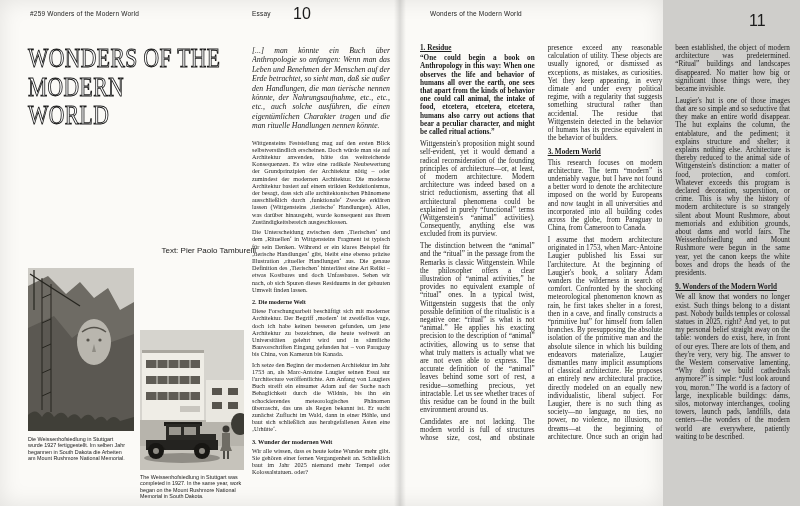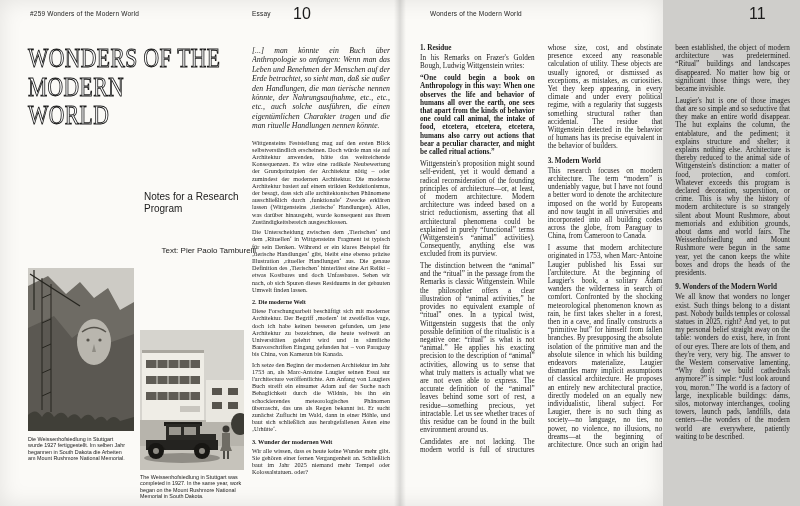--- a/index.html
+++ b/index.html
@@ -19,21 +19,21 @@
     position: absolute; left: 394px; top: 0; width: 12px; height: 506px;
     background: linear-gradient(90deg, rgba(0,0,0,0), rgba(0,0,0,.13) 50%, rgba(0,0,0,0));
     pointer-events: none;
   }
   .hdr { position: absolute; font-size: 6.5px; letter-spacing: .2px; }
   #issue   { left: 30px;  top: 10px; }
   #essay   { left: 252px; top: 10px; }
   #running { left: 430px; top: 10px; }
   .pagenum { position: absolute; font-size: 16px; font-weight: 400; }
   #pn-left  { left: 293px; top: 5px; }
-  #pn-right { left: 749px; top: 5px; }
+  #pn-right { left: 749px; top: 12px; }
 
   .title {
     position: absolute; left: 28px; top: 44px; margin: 0;
     font-family: "Liberation Serif", serif; font-weight: 400;
     font-size: 27px; line-height: 28.5px; letter-spacing: .5px;
     color: #ffffff; -webkit-text-stroke: 1px #1b1b1b;
     transform: scaleX(.80); transform-origin: left top; white-space: nowrap;
   }
   .title .tl { display: block; }
 
@@ -60,40 +60,39 @@
   .col-de p { margin: 0 0 3px; }
   .col-de h3, .cols h3 { font-size: inherit; font-weight: 700; margin: 5px 0 2px; break-after: avoid; }
 
   .cols {
     position: absolute; left: 420px; top: 44px; width: 370px; height: 448px;
     column-count: 3; column-gap: 13px; overflow: hidden;
     font-family: "Liberation Serif", serif;
     font-size: 7.2px; line-height: 8.2px; text-align: justify; hyphens: auto;
   }
   .cols p { margin: 0 0 3.5px; }
-  .cols h3 { margin: 6px 0 2px; }
+  .cols h3 { margin: 6px 0 2px; text-decoration: underline; }
   .cols h3.first { margin-top: 0; }
   .quote-en { font-weight: 700; margin: 2px 0 4px; }
 </style>
 </head>
 <body>
 
 <div class="spread">
 
   <div class="hdr" id="issue">#259 Wonders of the Modern World</div>
   <div class="hdr" id="essay">Essay</div>
   <div class="pagenum" id="pn-left">10</div>
 
   <h1 class="title">
     <span class="tl">WONDERS OF THE</span>
     <span class="tl">MODERN</span>
     <span class="tl">WORLD</span>
   </h1>
 
-  <div class="sub" id="sub-en">Notes for a Research Program</div>
   <div class="byline">Text: Pier Paolo Tamburelli</div>
 
   <figure id="rushmore">
     <svg viewBox="0 0 106 163" preserveAspectRatio="none">
       <rect x="0" y="0" width="106" height="163" fill="#cdcbc5"></rect>
       <path d="M0,163 L0,18 L20,8 L38,26 L52,14 L66,30 L80,20 L92,42 L106,34 L106,163 Z" fill="#6e6b64"></path>
       <path d="M0,163 L0,60 L26,48 L44,70 L60,58 L78,76 L106,66 L106,163 Z" fill="#5b5852"></path>
       <ellipse cx="66" cy="74" rx="17" ry="23" fill="#b9b6ae"></ellipse>
       <path d="M54,64 q12,-9 24,0" stroke="#55524b" stroke-width="1.4" fill="none"></path>
       <circle cx="60" cy="72" r="1.6" fill="#55524b"></circle>
@@ -174,21 +173,20 @@
     <p>Wir alle wissen, dass es heute keine Wunder mehr gibt. Sie gehören einer fernen Vergangenheit an. Schließlich baut im Jahr 2025 niemand mehr Tempel oder Kolossalstatuen, oder?</p>
   </div>
 
   <div class="gutter"></div>
 
   <div class="hdr" id="running">Wonders of the Modern World</div>
   <div class="pagenum" id="pn-right">11</div>
 
   <div class="cols" lang="en">
     <h3 class="first">1. Residue</h3>
-    <p>In his Remarks on Frazer's Golden Bough, Ludwig Wittgenstein writes:</p>
     <div class="quote-en">“One could begin a book on Anthropology in this way: When one observes the life and behavior of humans all over the earth, one sees that apart from the kinds of behavior one could call animal, the intake of food, etcetera, etcetera, etcetera, humans also carry out actions that bear a peculiar character, and might be called ritual actions.”</div>
     <p>Wittgenstein's proposition might sound self-evident, yet it would demand a radical reconsideration of the founding principles of architecture—or, at least, of modern architecture. Modern architecture was indeed based on a strict reductionism, asserting that all architectural phenomena could be explained in purely “functional” terms (Wittgenstein's “animal” activities). Consequently, anything else was excluded from its purview.</p>
     <p>The distinction between the “animal” and the “ritual” in the passage from the Remarks is classic Wittgenstein. While the philosopher offers a clear illustration of “animal activities,” he provides no equivalent example of “ritual” ones. In a typical twist, Wittgenstein suggests that the only possible definition of the ritualistic is a negative one: “ritual” is what is not “animal.” He applies his exacting precision to the description of “animal” activities, allowing us to sense that what truly matters is actually what we are not even able to express. The accurate definition of the “animal” leaves behind some sort of rest, a residue—something precious, yet intractable. Let us see whether traces of this residue can be found in the built environment around us.</p>
     <p>Candidates are not lacking. The modern world is full of structures whose size, cost, and obstinate presence exceed any reasonable calculation of utility. These objects are usually ignored, or dismissed as exceptions, as mistakes, as curiosities. Yet they keep appearing, in every climate and under every political regime, with a regularity that suggests something structural rather than accidental. The residue that Wittgenstein detected in the behavior of humans has its precise equivalent in the behavior of builders.</p>
     <h3>3. Modern World</h3>
     <p>This research focuses on modern architecture. The term “modern” is undeniably vague, but I have not found a better word to denote the architecture imposed on the world by Europeans and now taught in all universities and incorporated into all building codes across the globe, from Paraguay to China, from Cameroon to Canada.</p>
     <p>I assume that modern architecture originated in 1753, when Marc-Antoine Laugier published his Essai sur l'architecture. At the beginning of Laugier's book, a solitary Adam wanders the wilderness in search of comfort. Confronted by the shocking meteorological phenomenon known as rain, he first takes shelter in a forest, then in a cave, and finally constructs a “primitive hut” for himself from fallen branches. By presupposing the absolute isolation of the primitive man and the absolute silence in which his building endeavors materialize, Laugier dismantles many implicit assumptions of classical architecture. He proposes an entirely new architectural practice, directly modeled on an equally new individualistic, liberal subject. For Laugier, there is no such thing as society—no language, no ties, no power, no violence, no illusions, no dreams—at the beginning of architecture. Once such an origin had been established, the object of modern architecture was predetermined. “Ritual” buildings and landscapes disappeared. No matter how big or significant those things were, they became invisible.</p>
     <p>Laugier's hut is one of those images that are so simple and so seductive that they make an entire world disappear. The hut explains the column, the entablature, and the pediment; it explains structure and shelter; it explains nothing else. Architecture is thereby reduced to the animal side of Wittgenstein's distinction: a matter of food, protection, and comfort. Whatever exceeds this program is declared decoration, superstition, or crime. This is why the history of modern architecture is so strangely silent about Mount Rushmore, about memorials and exhibition grounds, about dams and world fairs. The Weissenhofsiedlung and Mount Rushmore were begun in the same year, yet the canon keeps the white boxes and drops the heads of the presidents.</p>
     <h3>9. Wonders of the Modern World</h3>
     <p>We all know that wonders no longer exist. Such things belong to a distant past. Nobody builds temples or colossal statues in 2025, right? And yet, to put my personal belief straight away on the table: wonders do exist, here, in front of our eyes. There are lots of them, and they're very, very big. The answer to the Western conservative lamenting, “Why don't we build cathedrals anymore?” is simple: “Just look around you, moron.” The world is a factory of large, inexplicable buildings: dams, silos, motorway interchanges, cooling towers, launch pads, landfills, data centers—the wonders of the modern world are everywhere, patiently waiting to be described.</p>

